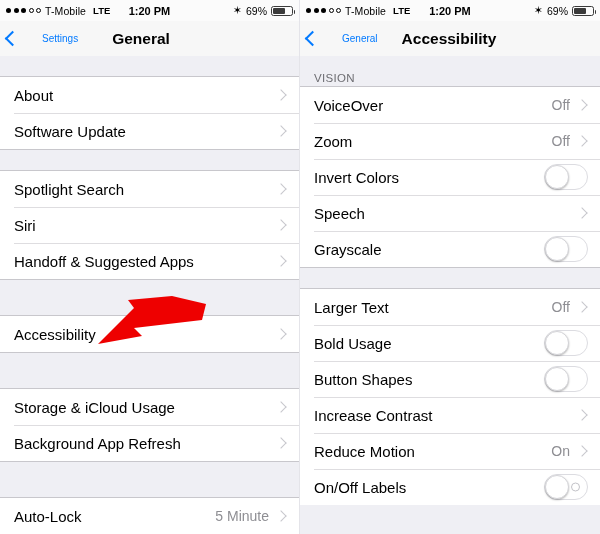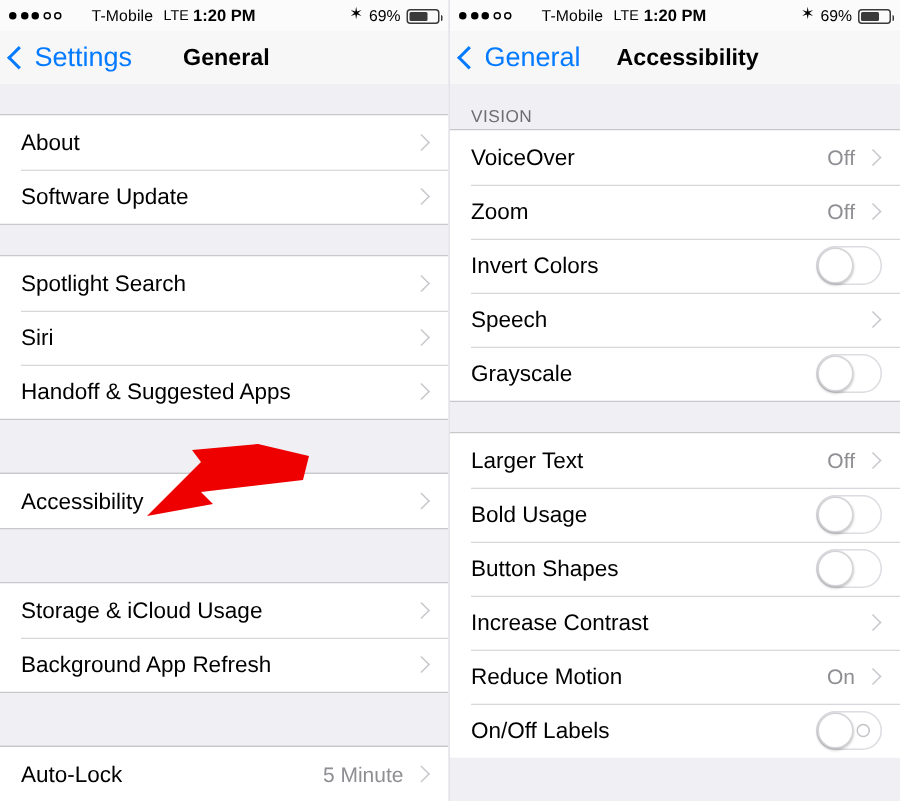--- a/index.html
+++ b/index.html
@@ -19,42 +19,42 @@
     height:21px;width:100%;
     background:#fbfbfb;
     display:flex;align-items:center;
     font-size:10.5px;color:#000;
     position:relative;
   }
   .sb-left{display:flex;align-items:center;gap:4px;padding-left:6px;}
   .dots{display:flex;align-items:center;gap:2.5px;}
   .dot{width:5px;height:5px;border-radius:50%;background:#000;display:block;}
   .dot.empty{background:transparent;border:1px solid #000;width:3px;height:3px;}
-  .carrier{font-size:10.5px;letter-spacing:.1px;margin-left:16px;}
-  .lte{font-size:9.5px;margin-left:3px;}
+  .carrier{font-size:10.5px;letter-spacing:.1px;}
+  .lte{font-size:9.5px;margin-left:3px;font-weight:bold;}
   .sb-center{position:absolute;left:0;right:0;text-align:center;font-size:11px;font-weight:bold;pointer-events:none;}
   .sb-right{margin-left:auto;display:flex;align-items:center;gap:4px;padding-right:6px;}
   .bt{font-size:11px;line-height:1;transform:translateY(-.5px);}
   .batt-pct{font-size:10.5px;}
   .batt{width:22px;height:10px;border:1px solid #3a3a3a;border-radius:2.5px;position:relative;box-sizing:border-box;}
   .batt:after{content:"";position:absolute;right:-3px;top:3px;width:1.5px;height:4px;background:#3a3a3a;border-radius:0 1px 1px 0;}
   .batt-fill{position:absolute;left:1px;top:1px;bottom:1px;background:#3a3a3a;border-radius:1px;}
 
   
   .navbar{
     height:35px;background:#f7f7f7;
     border-bottom:1px solid #c8c7cc;
     display:flex;align-items:center;position:relative;
   }
   .back{display:flex;align-items:center;color:#037aff;padding-left:5px;cursor:pointer;}
   .chev-back{
     width:9px;height:9px;border-left:2.4px solid #037aff;border-bottom:2.4px solid #037aff;
     transform:rotate(45deg);margin-right:5px;margin-left:2px;
   }
-  .back-label{font-size:18px;}
+  .back-label{font-size:10px;margin-left:19px;}
   .nav-title{font-size:15.5px;font-weight:bold;color:#000;margin-left:34px;}
   .phone.right .nav-title{margin-left:24px;}
 
   
   .table{position:absolute;top:56px;left:0;right:0;bottom:0;overflow:hidden;}
   .gap{height:20px;background:#efeff4;}
   .gap.tall{height:35px;}
   .section-header{
     height:30px;background:#efeff4;display:flex;align-items:flex-end;
     padding:0 0 2px 14px;box-sizing:border-box;

